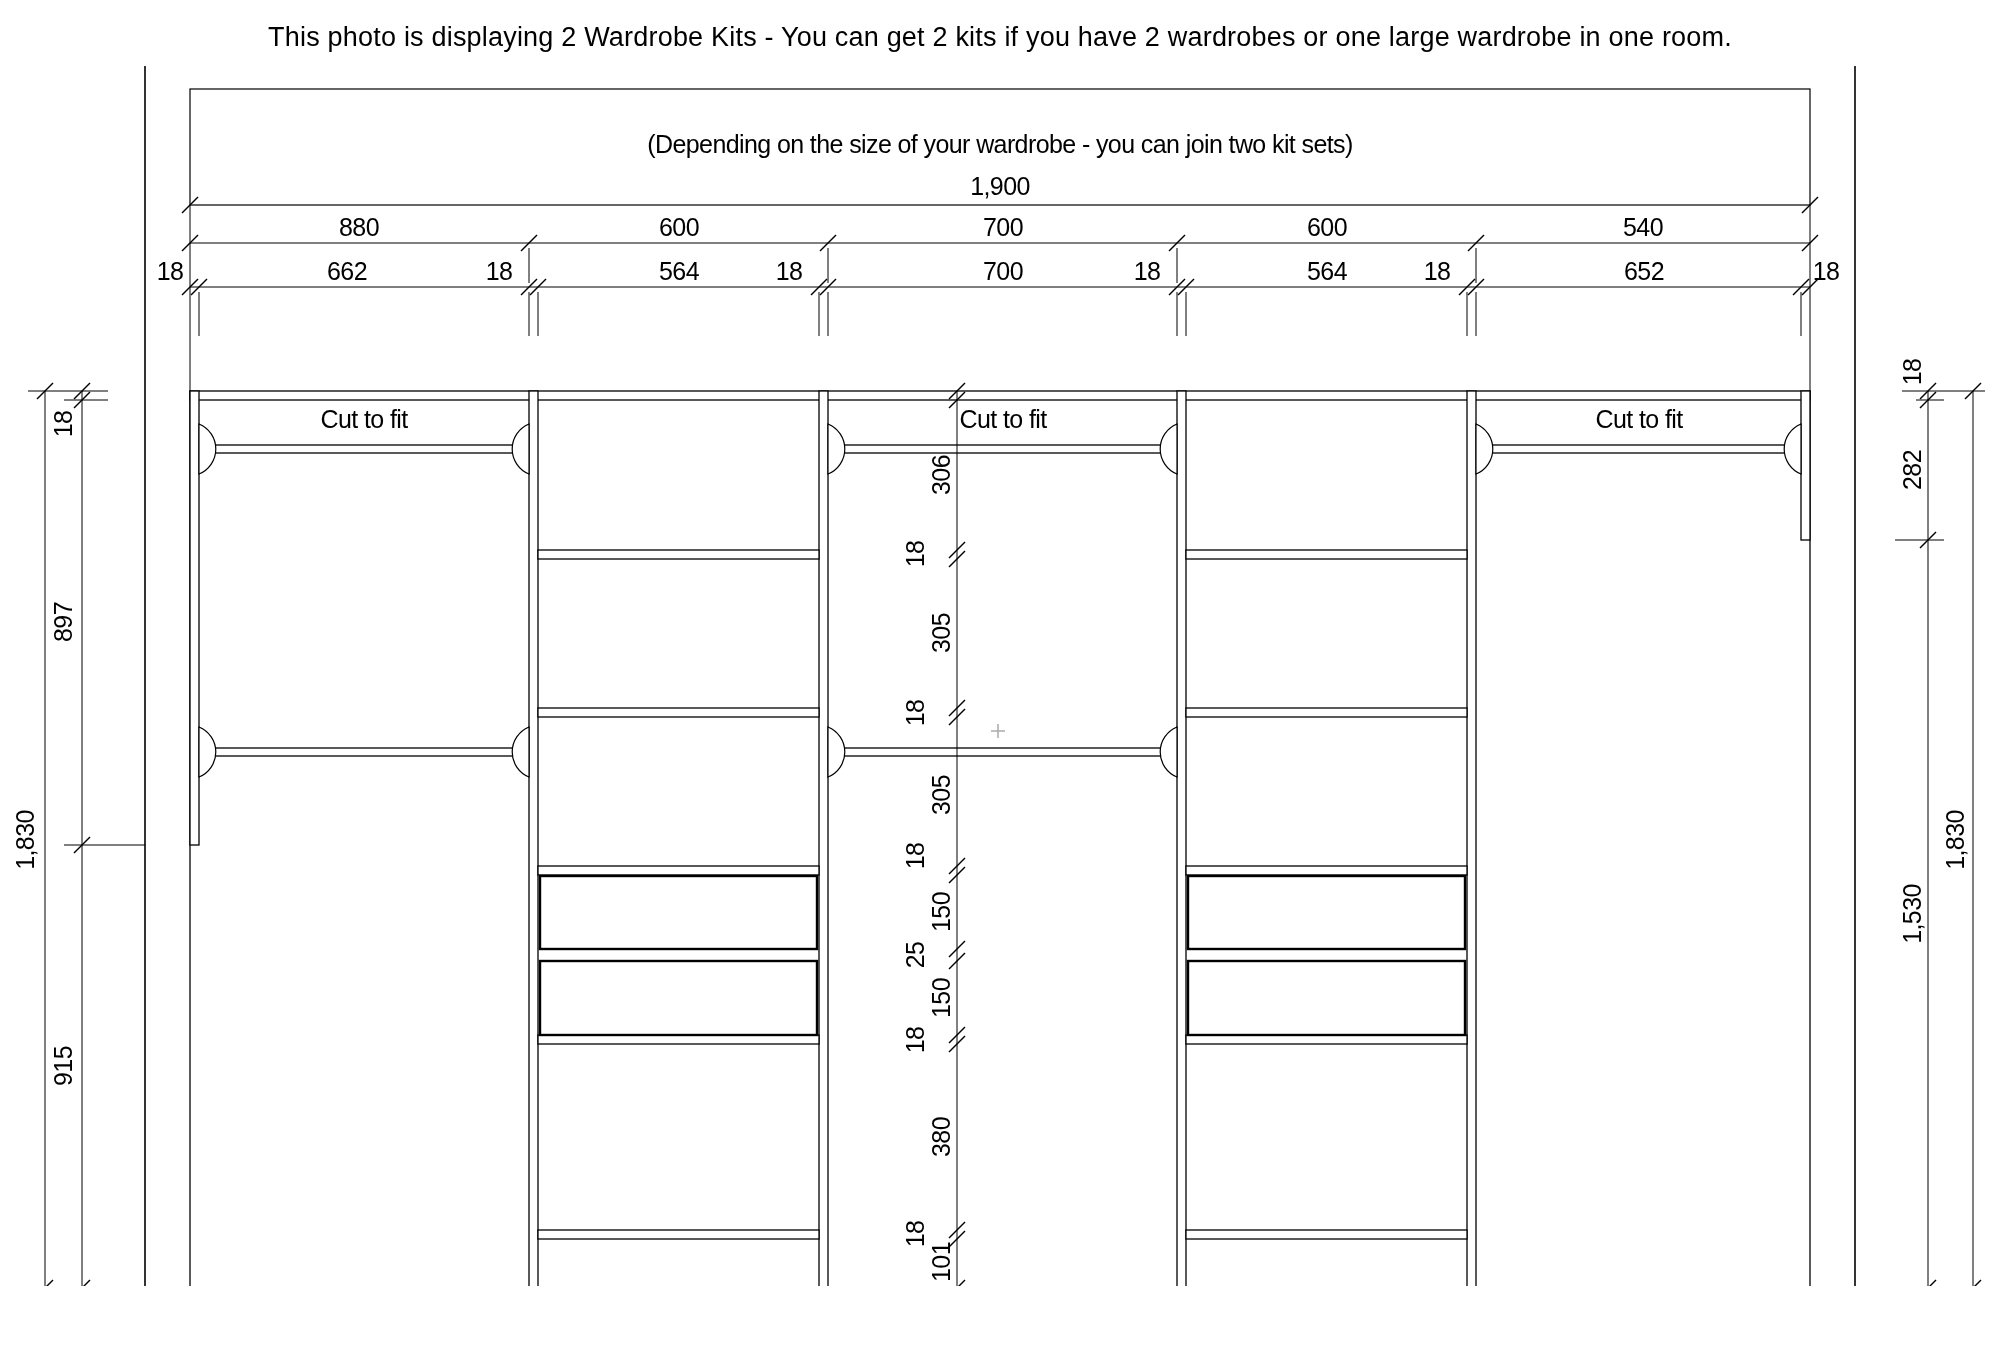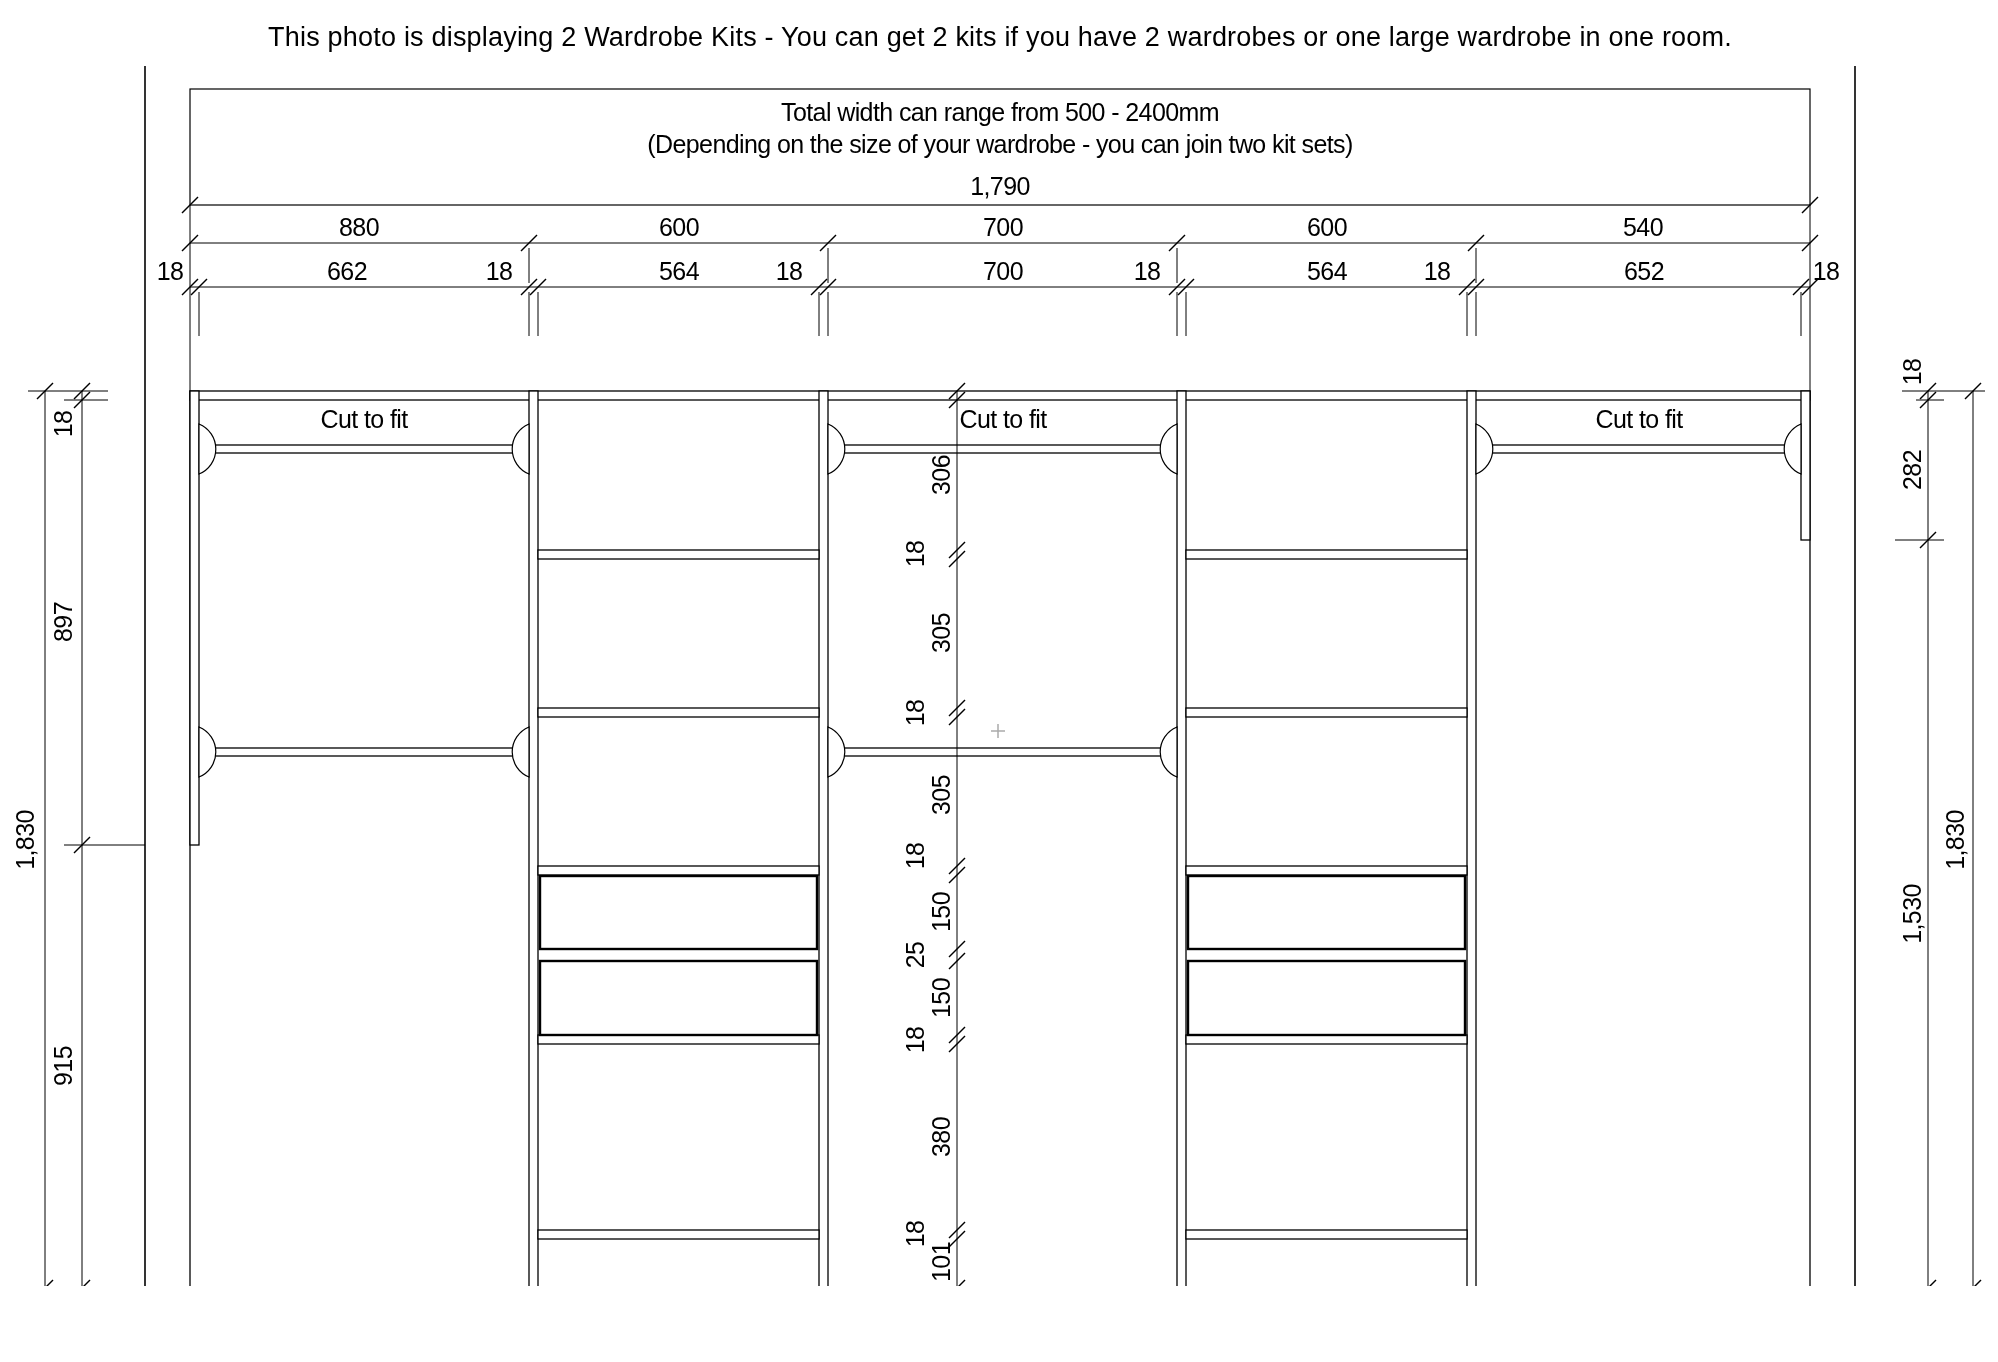--- a/index.html
+++ b/index.html
@@ -166,23 +166,22 @@
         <line x1="1965" y1="399" x2="1981" y2="383" class="tick"></line>
         <line x1="1965" y1="1296" x2="1981" y2="1280" class="tick"></line>
       </g>
     <g id="g-marker">
         <line x1="991" y1="731" x2="1005" y2="731" class="mk"></line>
         <line x1="998" y1="724" x2="998" y2="738" class="mk"></line>
       </g>
   </svg>
 
   <div class="lbl title" style="left:1000px; top:37px;">This photo is displaying 2 Wardrobe Kits - You can get 2 kits if you have 2 wardrobes or one large wardrobe in one room.</div>
-  <div class="lbl" style="left:1000px; top:112px;">Total width can range from 500 - 2400mm</div>
   <div class="lbl" style="left:1000px; top:144px;">(Depending on the size of your wardrobe - you can join two kit sets)</div>
-  <div class="lbl" style="left:1000px; top:186px;">1,790</div>
+  <div class="lbl" style="left:1000px; top:186px;">1,900</div>
 
   <div class="lbl" style="left:359px;  top:227px;">880</div>
   <div class="lbl" style="left:679px;  top:227px;">600</div>
   <div class="lbl" style="left:1003px; top:227px;">700</div>
   <div class="lbl" style="left:1327px; top:227px;">600</div>
   <div class="lbl" style="left:1643px; top:227px;">540</div>
 
   <div class="lbl" style="left:170px;  top:271px;">18</div>
   <div class="lbl" style="left:347px;  top:271px;">662</div>
   <div class="lbl" style="left:499px;  top:271px;">18</div>

